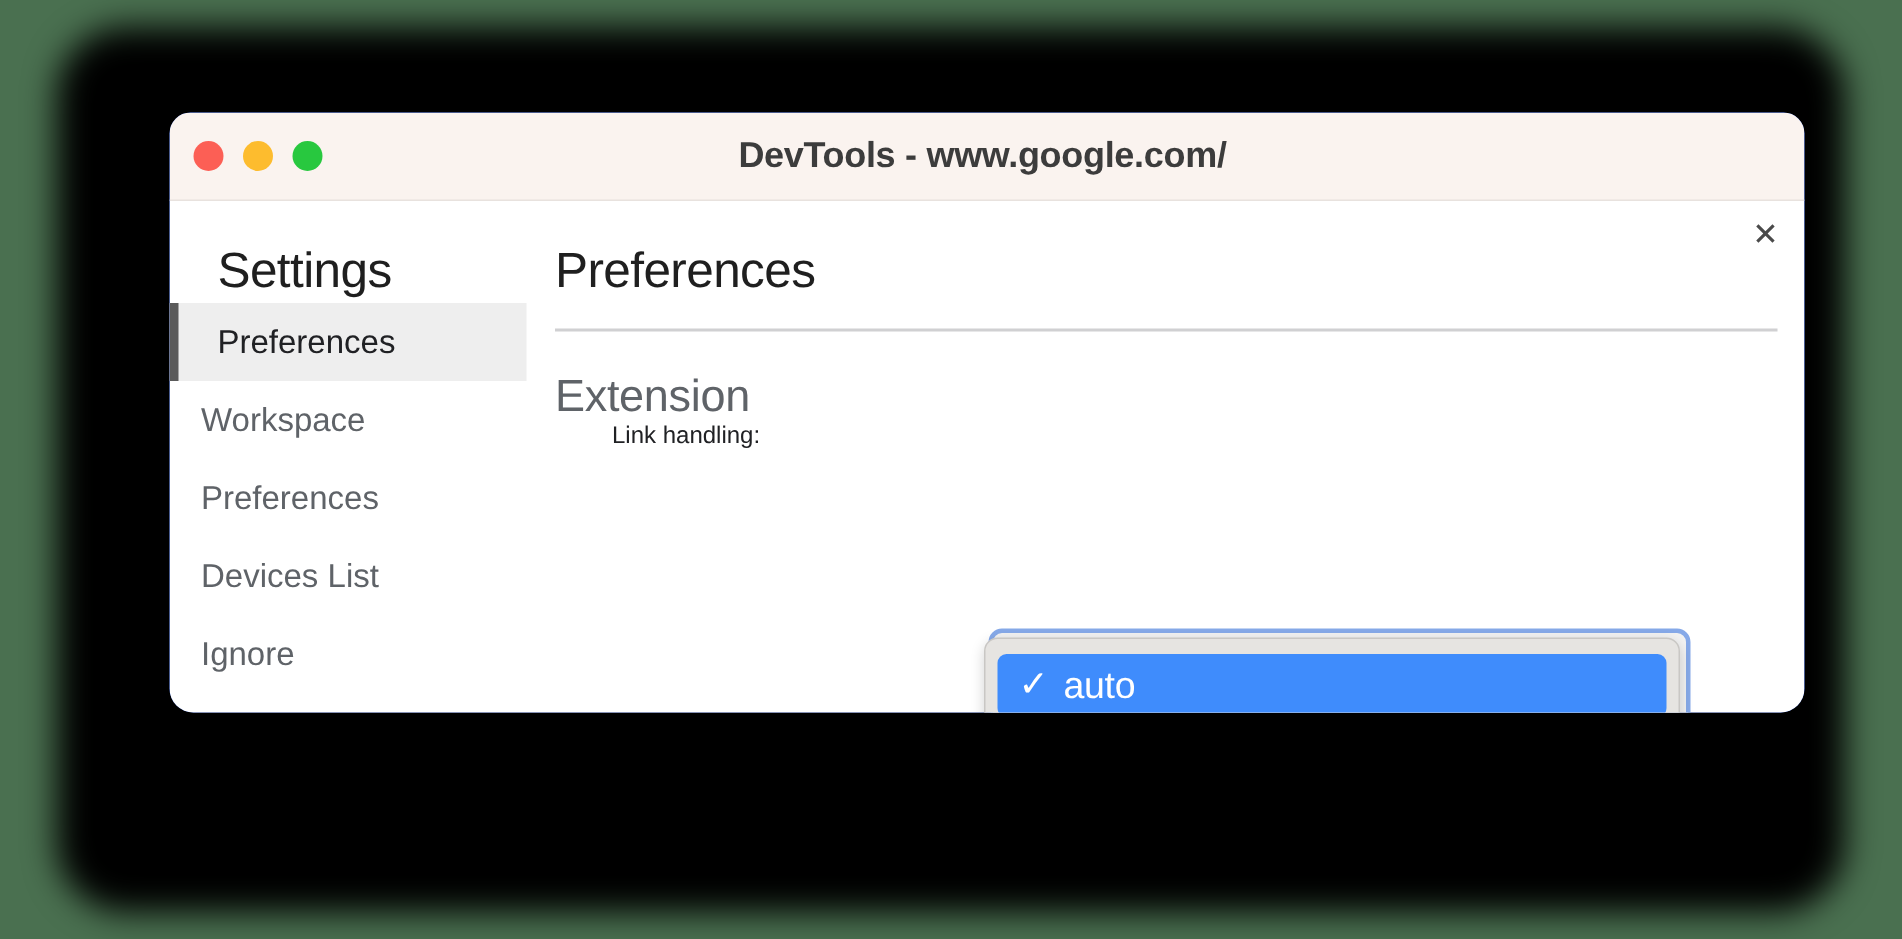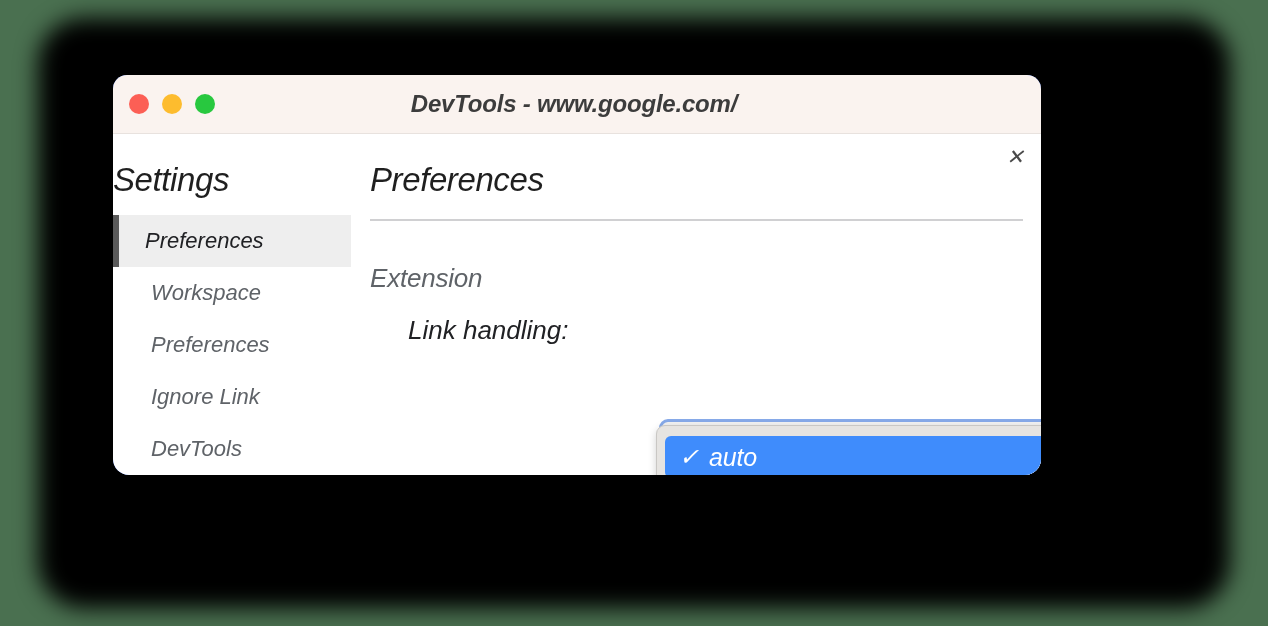--- a/index.html
+++ b/index.html
@@ -25,26 +25,25 @@
     background: #000000;
     border-radius: 46px;
     filter: blur(11px);
   }
 
   
   .window {
     position: absolute;
     left: 113px;
     top: 75px;
-    width: 928px;
+    width: 1090px;
     height: 400px;
     border-radius: 14px 14px 16px 16px;
     background: #1d4ed8;
     overflow: hidden;
-    font-style: italic;
   }
 
   .titlebar {
     height: 58px;
     background: #faf3ef;
     border-bottom: 1px solid #e8e2de;
     position: relative;
     display: flex;
     align-items: center;
   }
@@ -85,28 +84,29 @@
 
   .sidebar {
     width: 238px;
     flex: 0 0 238px;
     padding-top: 27px;
     box-sizing: border-box;
   }
   .sidebar-title {
     font-size: 33px;
     color: #1f1f1f;
-    margin-bottom: 16px;
+    padding-left: 32px;
+    margin-bottom: 3px;
     letter-spacing: -0.4px;
   }
   .nav-item {
     height: 52px;
     display: flex;
     align-items: center;
-    padding-left: 32px;
+    padding-left: 15px;
     box-sizing: border-box;
     font-size: 22px;
     color: #5f6368;
     border-left: 6px solid transparent;
   }
   .nav-item.selected {
     background: #eeeeee;
     border-left: 6px solid #5a5a5a;
     color: #202124;
     padding-left: 26px;
@@ -123,31 +123,30 @@
     color: #1f1f1f;
     padding-left: 19px;
     letter-spacing: -0.4px;
   }
   .divider {
     margin: 20px 18px 0 19px;
     height: 2px;
     background: #d0d0d2;
   }
   .section-title {
-    font-size: 26px;
+    font-size: 30px;
     color: #5f6368;
     padding-left: 19px;
-    margin-top: 42px;
+    margin-top: 27px;
     letter-spacing: -0.2px;
   }
   .field-label {
-    font-size: 26px;
+    font-size: 16px;
     color: #202124;
     padding-left: 57px;
-    margin-top: 21px;
   }
 
   .close-button {
     position: absolute;
     right: 13px;
     top: 9px;
     width: 26px;
     height: 26px;
     display: flex;
     align-items: center;
@@ -238,24 +237,24 @@
       <div class="nav-item selected">
         <span>Preferences</span>
       </div>
       <div class="nav-item">
         <span>Workspace</span>
       </div>
       <div class="nav-item">
         <span>Preferences</span>
       </div>
       <div class="nav-item">
-        <span>Ignore Link</span>
-      </div>
-      <div class="nav-item">
-        <span>DevTools</span>
+        <span>Devices List</span>
+      </div>
+      <div class="nav-item">
+        <span>Ignore</span>
       </div>
     </div>
 
     <div class="main">
 
       <div class="close-button">✕</div>
 
       <div class="panel-title">Preferences</div>
       <div class="divider"></div>
       <div class="section-title">Extension</div>

